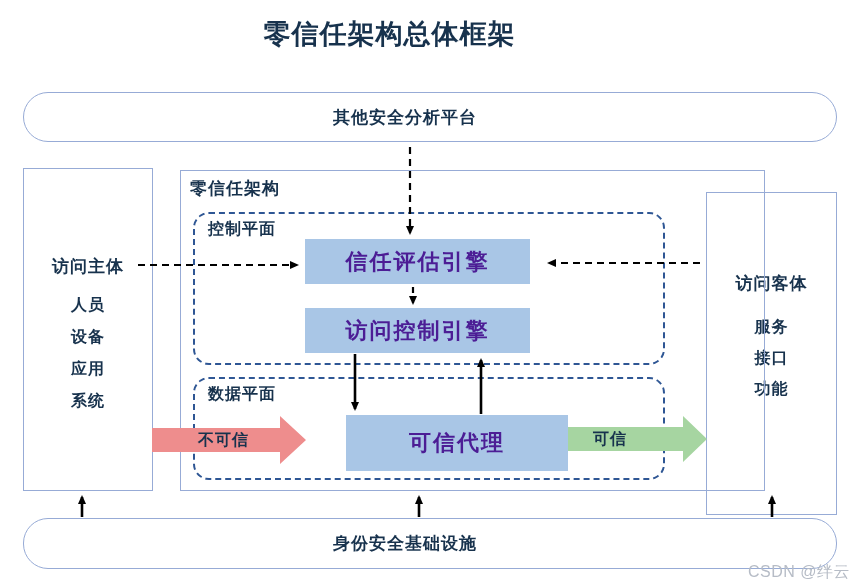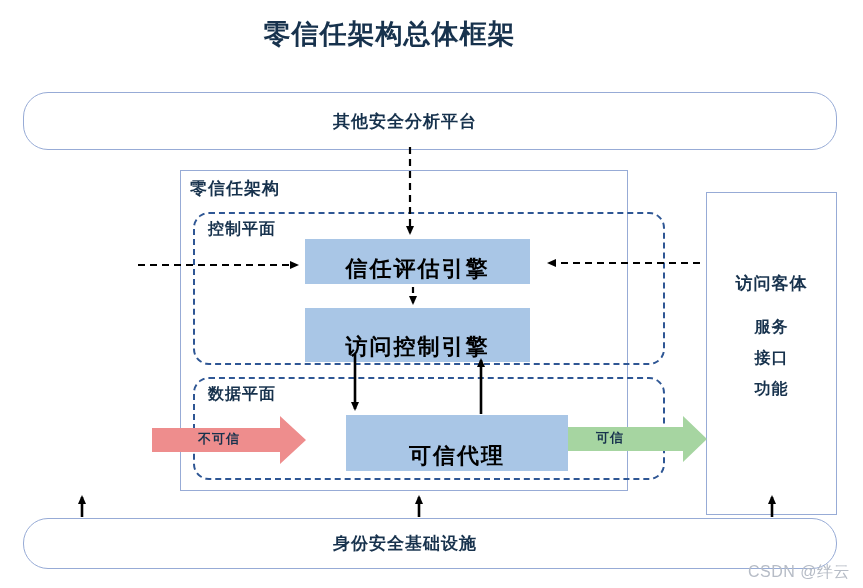--- a/index.html
+++ b/index.html
@@ -19,70 +19,77 @@
     font-size:17px;font-weight:bold;letter-spacing:1px;
   }
   .side-title{position:absolute;width:100%;text-align:center;font-size:17px;font-weight:bold;letter-spacing:1px;}
   .side-item{position:absolute;width:100%;text-align:center;font-size:16px;font-weight:bold;letter-spacing:1px;}
   .zt-label{position:absolute;left:9px;top:6px;font-size:17px;font-weight:bold;letter-spacing:1px;}
   .plane{
     position:absolute;border:2.5px dashed #2e5694;border-radius:16px;box-sizing:border-box;background:transparent;z-index:2;
   }
   .plane-label{position:absolute;left:13px;top:5px;font-size:16px;font-weight:bold;letter-spacing:1px;}
   .engine{
-    position:absolute;background:#a9c6e6;display:flex;align-items:flex-end;justify-content:center;
-    font-size:22px;font-weight:bold;letter-spacing:2px;color:#000000;z-index:4;
+    position:absolute;background:#a9c6e6;display:flex;align-items:center;justify-content:center;
+    font-size:22px;font-weight:bold;letter-spacing:2px;color:#4c1d95;z-index:4;
   }
-  .flow-label{position:absolute;font-size:13px;font-weight:bold;letter-spacing:1px;color:#17324d;z-index:5;}
+  .flow-label{position:absolute;font-size:16px;font-weight:bold;letter-spacing:1px;color:#17324d;z-index:5;}
   #flow-svg{position:absolute;left:0;top:0;z-index:3;}
   #conn-svg{position:absolute;left:0;top:0;z-index:6;}
   .watermark{
     position:absolute;right:13px;top:562px;font-size:16px;color:#b6bcc6;z-index:7;letter-spacing:0.5px;
   }
 </style>
 </head>
 <body>
 
 <div id="canvas">
 
   <div class="title">零信任架构总体框架</div>
 
-  <div class="box" style="left:23px;top:92px;width:814px;height:58px;border-radius:25px;">
+  <div class="box" style="left:23px;top:92px;width:814px;height:50px;border-radius:25px;">
     <div class="wide-label">其他安全分析平台</div>
   </div>
 
+  <div class="box" style="left:23px;top:168px;width:130px;height:323px;">
+    <div class="side-title" style="top:86px;">访问主体</div>
+    <div class="side-item" style="top:126px;">人员</div>
+    <div class="side-item" style="top:158px;">设备</div>
+    <div class="side-item" style="top:190px;">应用</div>
+    <div class="side-item" style="top:222px;">系统</div>
+  </div>
 
   <div class="box" style="left:706px;top:168px;width:131px;height:323px;margin-top:24px;">
     <div class="side-title" style="top:79px;">访问客体</div>
     <div class="side-item" style="top:124px;">服务</div>
     <div class="side-item" style="top:155px;">接口</div>
     <div class="side-item" style="top:186px;">功能</div>
   </div>
 
-  <div class="box" style="left:180px;top:170px;width:448px;height:321px;">
+  <div class="box" style="left:180px;top:170px;width:585px;height:321px;">
     <div class="zt-label">零信任架构</div>
   </div>
 
   <div class="plane" style="left:193px;top:212px;width:472px;height:153px;text-align:center;">
     <div class="plane-label">控制平面</div>
   </div>
 
   <div class="plane" style="left:193px;top:377px;width:472px;height:103px;">
     <div class="plane-label">数据平面</div>
   </div>
 
   <svg id="flow-svg" width="863" height="588">
     <polygon fill="#ee8d8d" points="152,428 280,428 280,416 306,440 280,464 280,452 152,452"></polygon>
     <polygon fill="#a6d5a1" points="533,427 683,427 683,416 707,439 683,462 683,451 533,451"></polygon>
   </svg>
 
   <div class="engine" style="left:305px;top:239px;width:225px;height:45px;">
     <span>信任评估引擎</span>
   </div>
-  <div class="engine" style="left:305px;top:308px;width:225px;height:54px;">
+  <div class="engine" style="left:305px;top:308px;width:225px;height:45px;">
     <span>访问控制引擎</span>
   </div>
   <div class="engine" style="left:306px;top:415px;width:222px;height:56px;margin-left:40px;">
     <span>可信代理</span>
   </div>
 
   <div class="flow-label" style="left:198px;top:430px;">不可信</div>
   <div class="flow-label" style="left:570px;top:429px;width:80px;text-align:center;">可信</div>
 
   <div class="box" style="left:23px;top:518px;width:814px;height:51px;border-radius:25px;">

